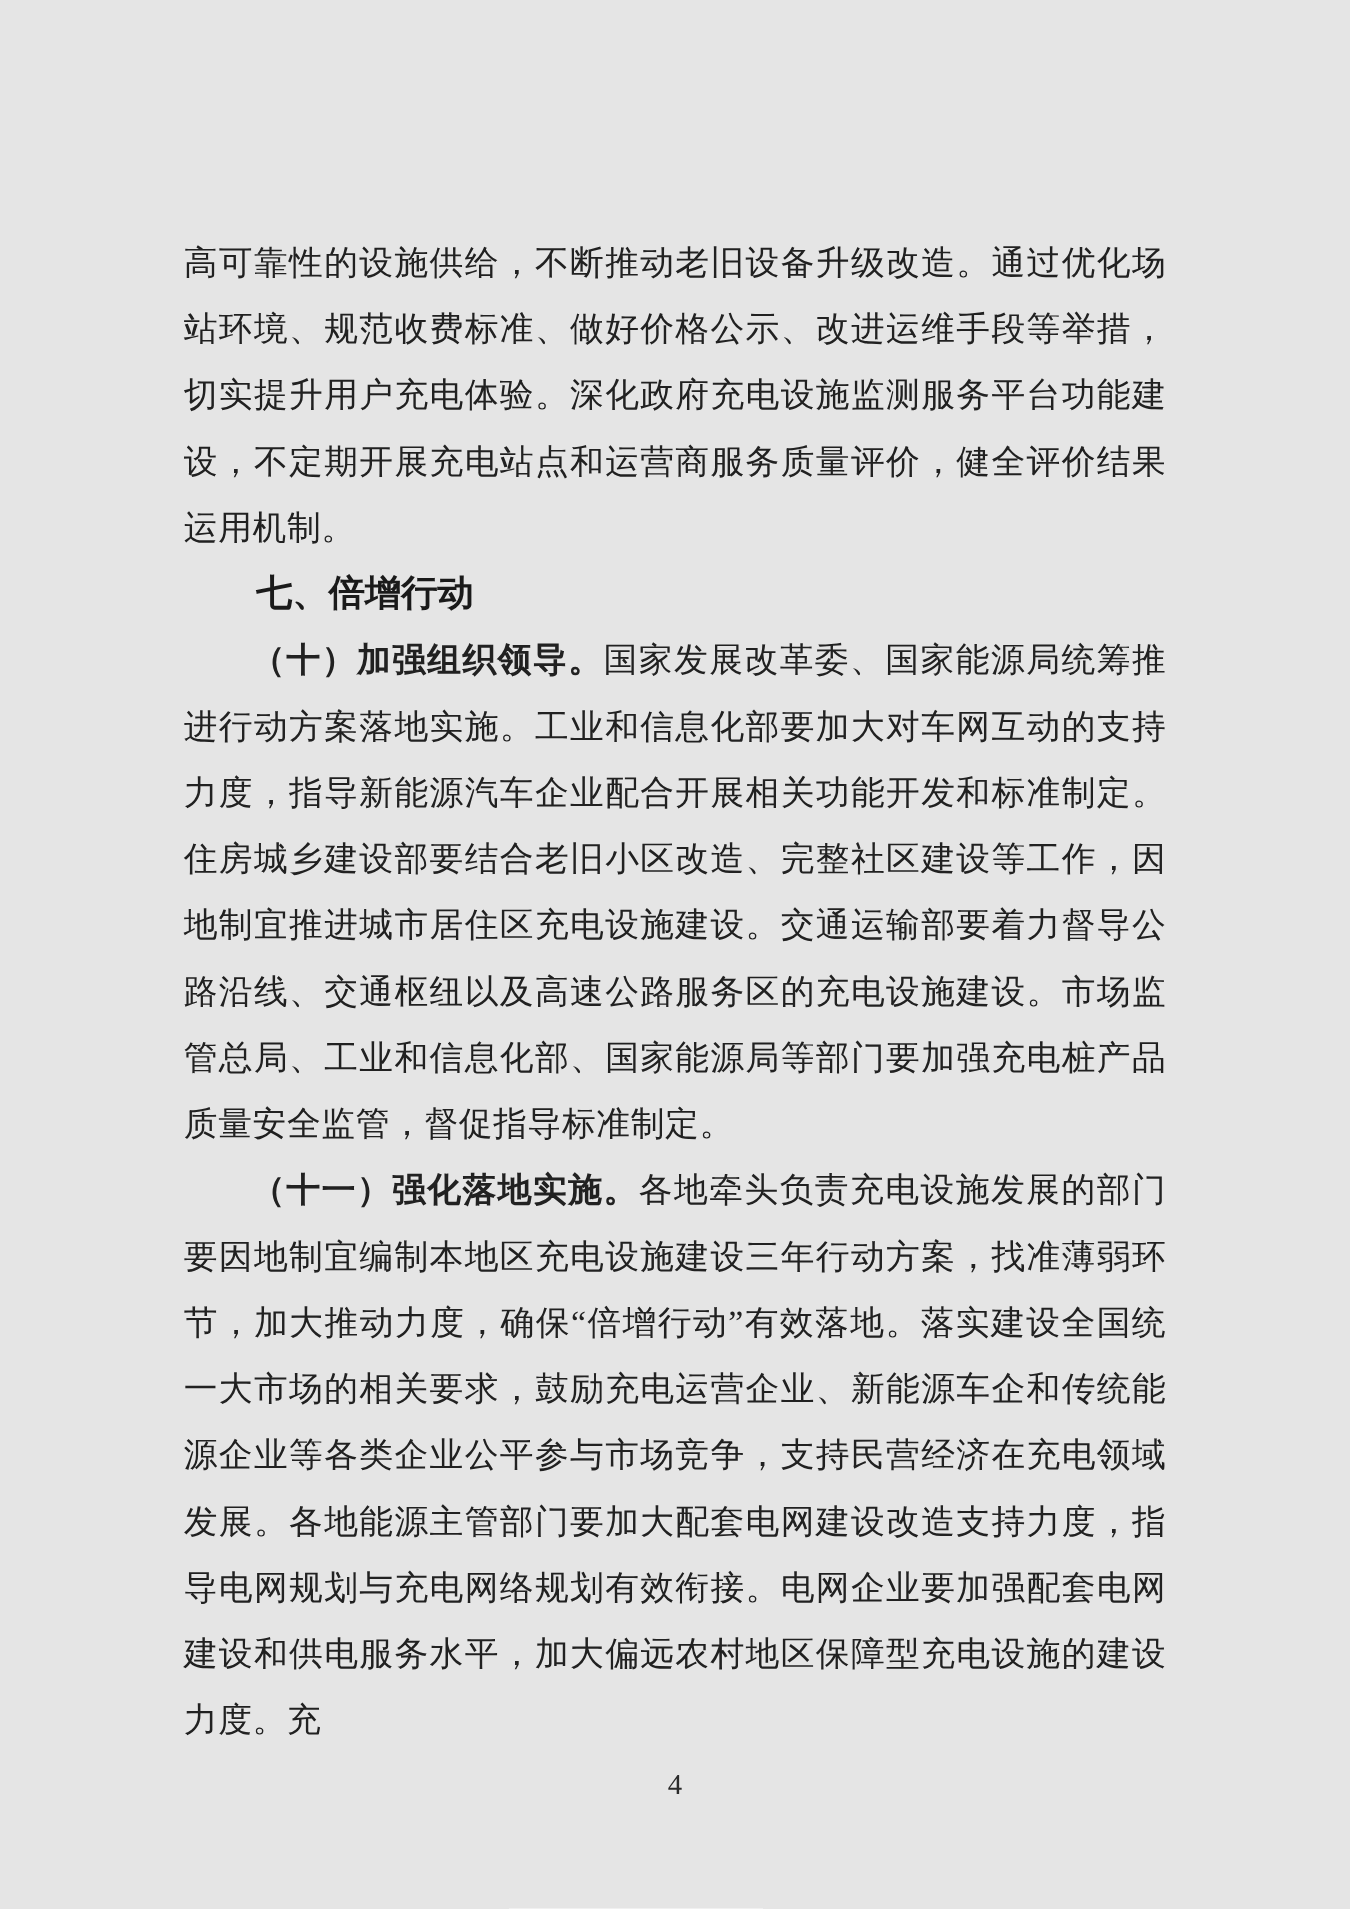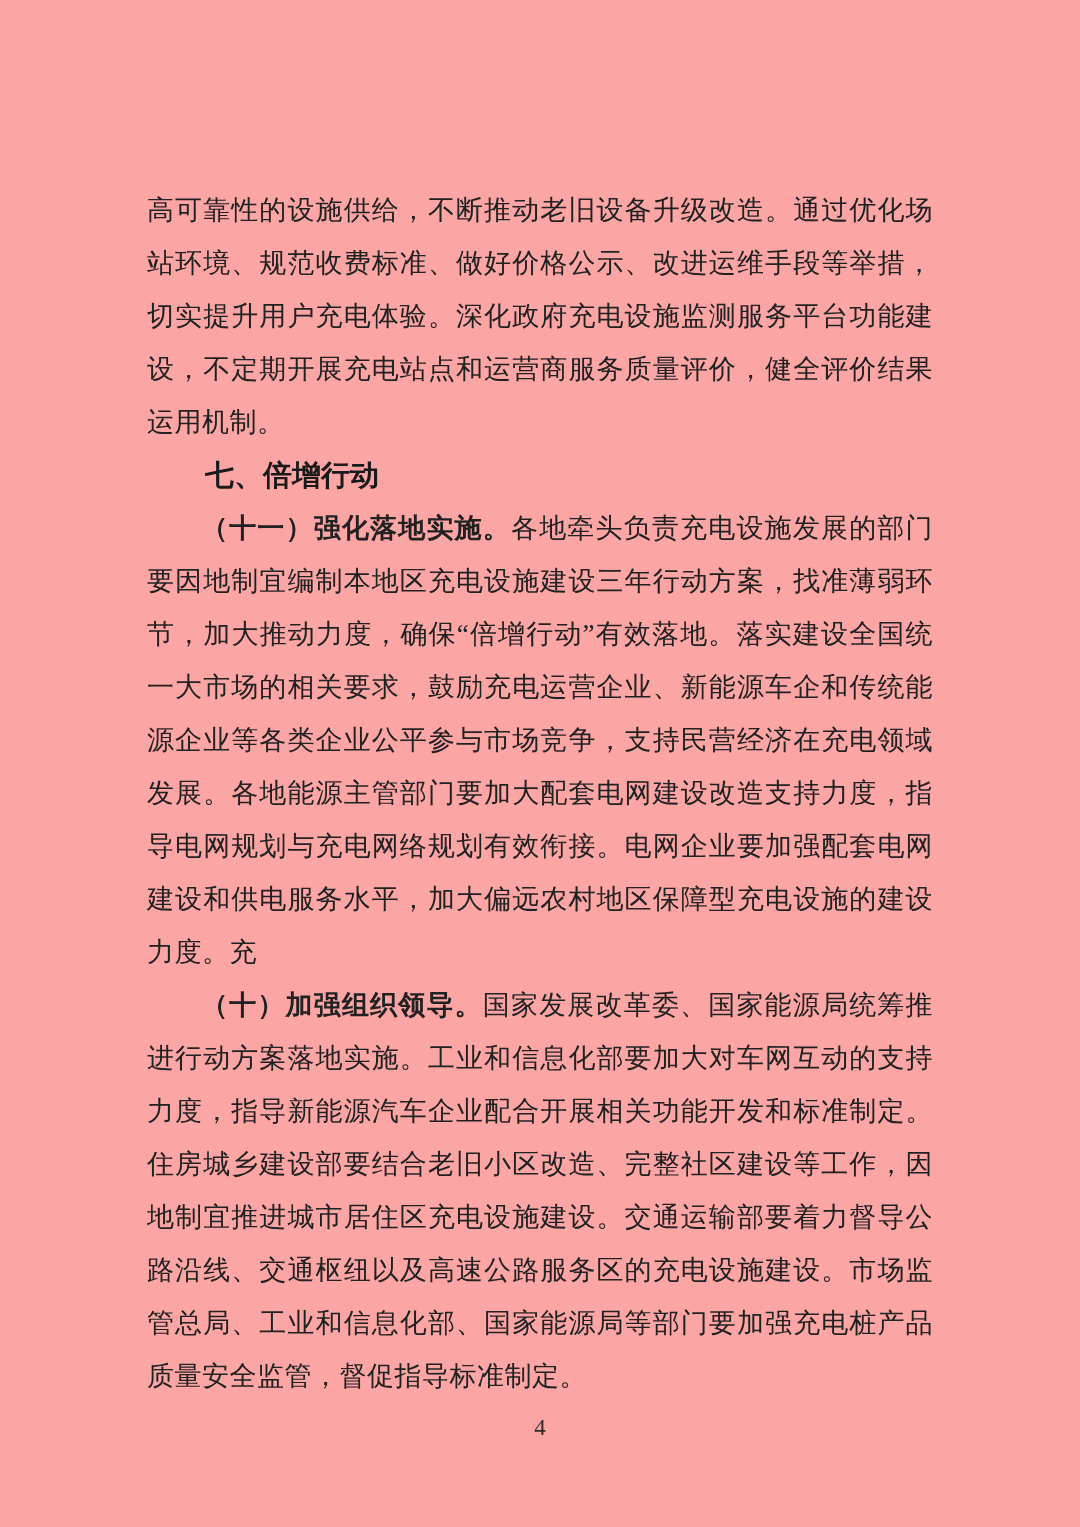--- a/index.html
+++ b/index.html
@@ -4,21 +4,21 @@
 <style>
   html, body {
     margin: 0;
     padding: 0;
     background: #ffffff;
   }
   .page {
     position: relative;
     width: 1080px;
     height: 1527px;
-    background: #fca5a5;
+    background: #e5e5e5;
     overflow: hidden;
     font-family: "Liberation Serif", "DejaVu Serif", serif;
     color: #212121;
   }
   .content {
     position: absolute;
     left: 147px;
     top: 184px;
     width: 786px;
   }
@@ -62,20 +62,20 @@
 </head>
 <body>
 
 <div class="page">
   <div class="content">
 
     <p class="para no-indent">高可靠性的设施供给，不断推动老旧设备升级改造。通过优化场站环境、规范收费标准、做好价格公示、改进运维手段等举措，切实提升用户充电体验。深化政府充电设施监测服务平台功能建设，不定期开展充电站点和运营商服务质量评价，健全评价结果运用机制。</p>
 
     <h2 class="section-heading">七、倍增行动</h2>
 
+    <p class="para"><span class="lead">（十）加强组织领导。</span><span>国家发展改革委、国家能源局统筹推进行动方案落地实施。工业和信息化部要加大对车网互动的支持力度，指导新能源汽车企业配合开展相关功能开发和标准制定。住房城乡建设部要结合老旧小区改造、完整社区建设等工作，因地制宜推进城市居住区充电设施建设。交通运输部要着力督导公路沿线、交通枢纽以及高速公路服务区的充电设施建设。市场监管总局、工业和信息化部、国家能源局等部门要加强充电桩产品质量安全监管，督促指导标准制定。</span></p>
+
     <p class="para"><span class="lead">（十一）强化落地实施。</span><span>各地牵头负责充电设施发展的部门要因地制宜编制本地区充电设施建设三年行动方案，找准薄弱环节，加大推动力度，确保“倍增行动”有效落地。落实建设全国统一大市场的相关要求，鼓励充电运营企业、新能源车企和传统能源企业等各类企业公平参与市场竞争，支持民营经济在充电领域发展。各地能源主管部门要加大配套电网建设改造支持力度，指导电网规划与充电网络规划有效衔接。电网企业要加强配套电网建设和供电服务水平，加大偏远农村地区保障型充电设施的建设力度。充</span></p>
-
-    <p class="para"><span class="lead">（十）加强组织领导。</span><span>国家发展改革委、国家能源局统筹推进行动方案落地实施。工业和信息化部要加大对车网互动的支持力度，指导新能源汽车企业配合开展相关功能开发和标准制定。住房城乡建设部要结合老旧小区改造、完整社区建设等工作，因地制宜推进城市居住区充电设施建设。交通运输部要着力督导公路沿线、交通枢纽以及高速公路服务区的充电设施建设。市场监管总局、工业和信息化部、国家能源局等部门要加强充电桩产品质量安全监管，督促指导标准制定。</span></p>
 
   </div>
 
   <div class="page-number">4</div>
 </div>
 
 </body></html>

